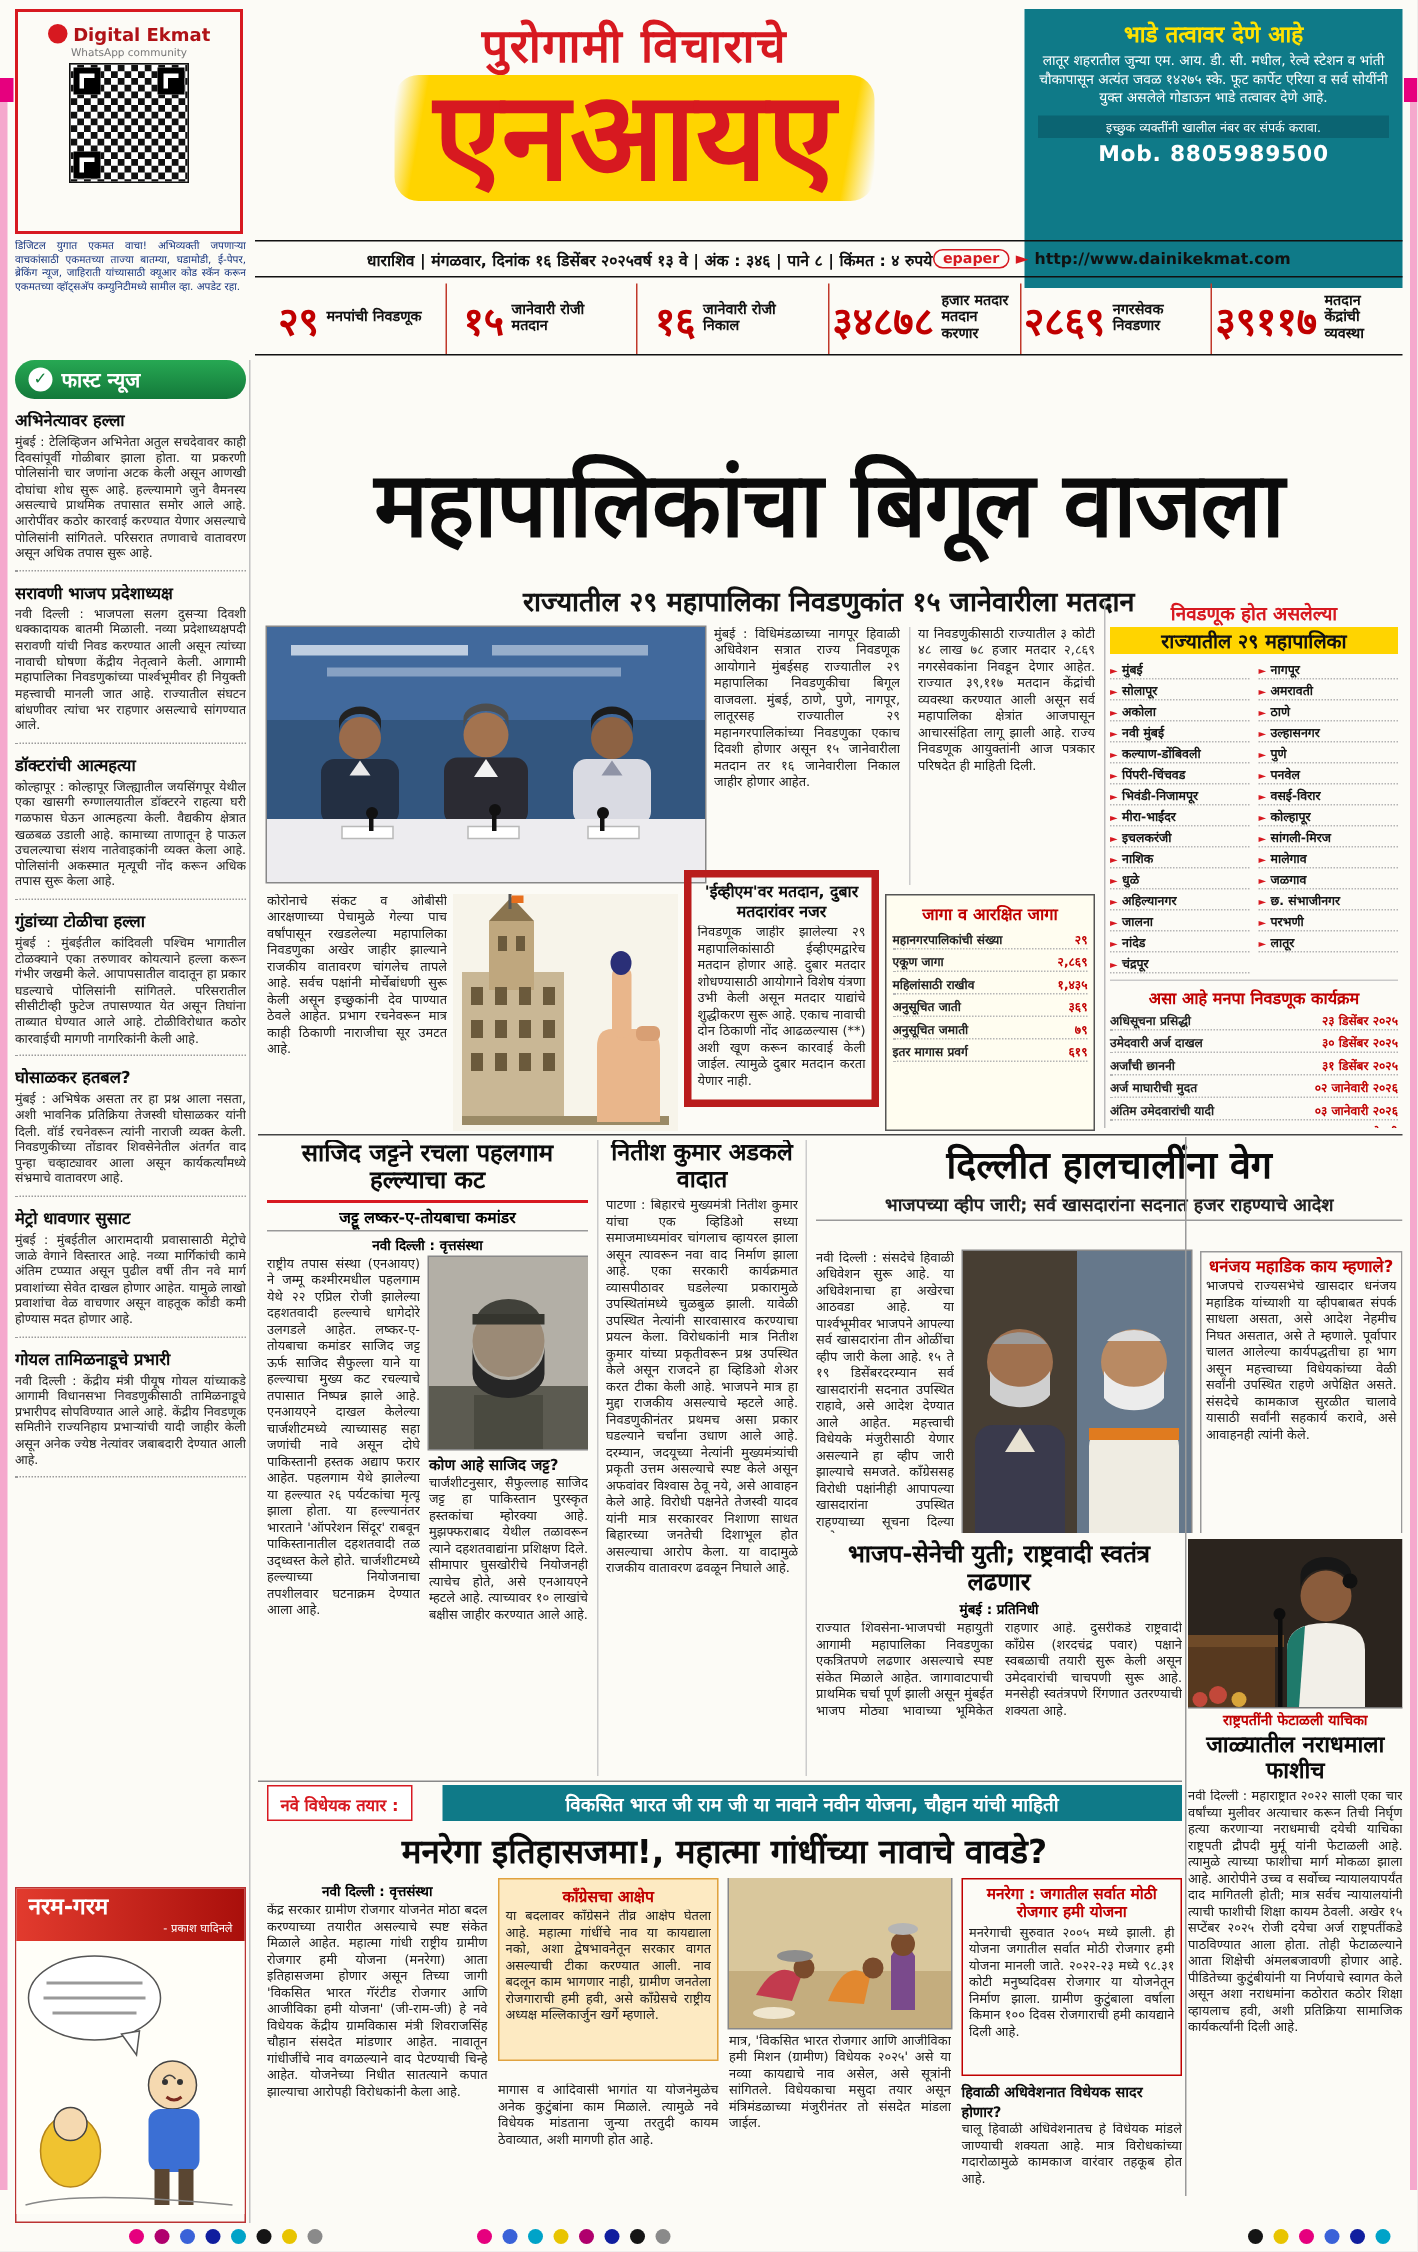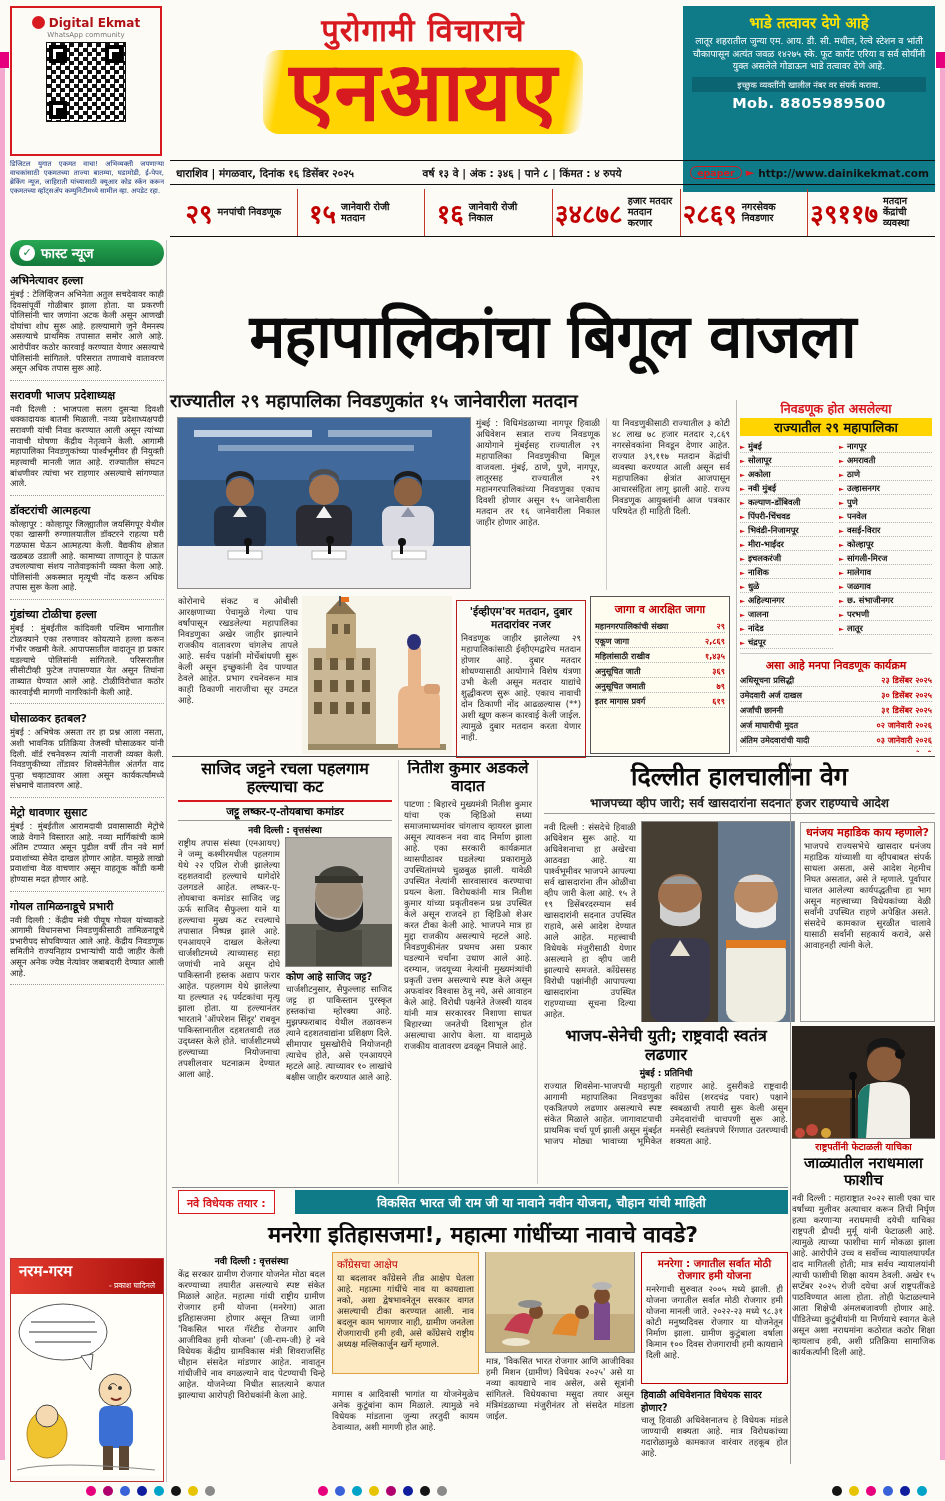--- a/index.html
+++ b/index.html
@@ -33,21 +33,21 @@
   .mh-founder{display:flex;align-items:center;gap:8px;margin-top:3px;color:#333;font-size:10px;font-weight:bold}
   .mh-founder:before,.mh-founder:after{content:"";flex:1;border-top:1px solid #888}
 
   #ad-box{left:683px;top:6px;width:252px;height:186px;background:#0f7a88;color:#fff;padding:6px 9px;text-align:center}
   .ad-t{color:#ffe200;font-weight:bold;font-size:15px;margin-bottom:3px}
   .ad-b{font-size:9.2px;line-height:1.38}
   .ad-c{background:#0b6472;font-size:8.4px;padding:2px 3px;margin-top:4px}
   .ad-m{font-weight:bold;font-size:14.5px;margin-top:3px;letter-spacing:.5px}
 
   #dateline{left:170px;top:160px;width:765px;height:25px;border-top:1.5px solid #111;border-bottom:1.5px solid #111;
-            display:flex;align-items:center;justify-content:space-between;padding:0 6px;font-size:10.5px;font-weight:bold;color:#111}
+            display:flex;align-items:center;justify-content:center;padding:0 6px;font-size:10.5px;font-weight:bold;color:#111}
   .ep-wrap{display:flex;align-items:center;gap:4px}
   .ep-badge{color:#d71920;border:1.3px solid #d71920;border-radius:9px;padding:0 6px;font-size:9.5px}
   .ep-point{color:#d71920;font-size:11px}
 
   #stats{left:170px;top:189px;width:765px;height:48px;display:flex;border-bottom:1.5px solid #111}
   .stat{flex:1;display:flex;align-items:center;justify-content:center;gap:5px;padding:0 2px}
   .stat + .stat{border-left:1px solid #c0392b}
   .stat .num{color:#c00000;font-weight:900;font-size:26px;white-space:nowrap}
   .stat .lab{font-size:9.6px;font-weight:bold;line-height:1.12;color:#111;max-width:72px}
 
@@ -67,27 +67,27 @@
   .ng-by{font-size:7.5px;text-align:right}
   .ng-cartoon{height:182px;background:#fffef8}
 
   
   .vrule{position:absolute;background:#9a9a9a;width:1px}
   .hrule{position:absolute;background:#444;height:1px}
 
   
   #main-headline{left:170px;top:284px;width:765px;height:100px;display:flex;align-items:center;justify-content:center;
                  font-size:60px;font-weight:900;color:#0b0b0b;letter-spacing:-1px;white-space:nowrap}
-  #sub-headline{left:170px;top:388px;width:765px;text-align:left;font-size:18px;font-weight:bold;color:#131313}
+  #sub-headline{left:170px;top:388px;width:765px;text-align:center;font-size:18px;font-weight:bold;color:#131313}
   #press-photo{left:178px;top:418px;width:292px;height:170px;outline:1px solid #888}
   #leadcol1{left:476px;top:418px;width:124px;height:172px}
   #leadcol2{left:606px;top:418px;width:124px;height:172px;border-left:1px solid #ccc;padding-left:5px}
   #colB1{left:178px;top:596px;width:120px;height:158px}
   #illustration{left:302px;top:596px;width:150px;height:158px}
-  #evm-box{left:456px;top:600px;width:130px;height:158px;border:1px solid #b91c1c;padding:4px;overflow:hidden}
+  #evm-box{left:456px;top:580px;width:130px;height:158px;border:5px solid #b91c1c;padding:4px;overflow:hidden}
   .evm-t{font-size:10.6px;font-weight:bold;text-align:center;line-height:1.2;margin-bottom:3px;color:#0d0d0d}
   #seats-box{left:590px;top:596px;width:140px;height:158px;border:1px solid #555;padding:4px;background:#fffdf0;overflow:hidden}
   .sb-t{color:#c00000;font-weight:bold;font-size:11px;text-align:center;margin-bottom:2px}
 
   
   #election-panel{left:736px;top:400px;width:199px;height:352px;padding:0 3px;overflow:hidden;border-left:1px solid #bbb}
   .ep-t1{color:#d71920;font-weight:bold;font-size:12.5px;text-align:center}
   .ep-t2{background:#ffd400;font-weight:900;font-size:13px;text-align:center;margin:1px 0 3px;color:#111}
   .ep-cities{display:grid;grid-template-columns:1fr 1fr;column-gap:6px}
   .city{font-size:8.3px;font-weight:bold;border-bottom:1px dotted #b5b5b5;padding:1px 0;display:flex;gap:3px;align-items:baseline;color:#161616}
@@ -106,21 +106,21 @@
   .sj-c1{width:102px}
   .sj-c2{width:106px}
   .who-t{font-size:10px;font-weight:bold;margin:3px 0 1px;color:#0c0c0c}
   #sajid-photo{width:106px;height:128px;outline:1px solid #888}
 
   #nitish{left:398px;top:760px;width:140px;height:424px;overflow:hidden;border-left:1px solid #ccc;border-right:1px solid #ccc;padding:0 5px}
   .nt-h{font-size:15.5px;font-weight:900;text-align:center;line-height:1.15;margin-bottom:3px;color:#0c0c0c}
 
   #delhi{left:544px;top:758px;width:391px;height:264px;overflow:hidden}
   .dlh-h{font-size:25px;font-weight:900;text-align:center;color:#0b0b0b}
-  .dlh-s{font-size:12px;font-weight:bold;text-align:center;border-bottom:1px solid #999;padding-bottom:2px;margin:2px 0 8px;color:#222}
+  .dlh-s{font-size:12px;font-weight:bold;text-align:center;border-bottom:1px solid #999;padding-bottom:2px;margin:2px 0 20px;color:#222}
   .dlh-row{display:flex;gap:6px}
   .dlh-col{width:92px;height:200px}
   .dlh-photos{width:152px;height:200px;outline:1px solid #888}
   .dh-box{width:135px;height:200px;border:1px solid #999;padding:3px;overflow:hidden}
   .dh-t{color:#c00000;font-weight:bold;font-size:11px;text-align:center;line-height:1.2;margin-bottom:2px}
 
   #alliance{left:544px;top:1026px;width:244px;height:160px;overflow:hidden}
   .al-h{font-size:16px;font-weight:900;text-align:center;line-height:1.2;color:#0b0b0b;margin-bottom:2px}
   .al-body{column-count:2;column-gap:8px;height:100px}
 
@@ -130,21 +130,21 @@
   .pr-h{font-size:15px;font-weight:900;text-align:center;line-height:1.15;margin-bottom:3px;color:#0b0b0b}
 
   
   #banner{left:178px;top:1190px;width:610px;height:24px;display:flex;gap:20px}
   .bn-label{border:1.5px solid #d71920;color:#d71920;font-weight:bold;font-size:11px;display:flex;align-items:center;padding:0 8px;background:#fff;white-space:nowrap}
   .bn-bar{flex:1;background:#0f7a88;color:#fff;font-weight:bold;font-size:12.5px;display:flex;align-items:center;justify-content:center}
   #mnrega-headline{left:178px;top:1218px;width:610px;text-align:center;font-size:22px;font-weight:900;color:#0b0b0b;white-space:nowrap}
   #mnrega{left:178px;top:1252px;width:610px;height:216px;display:flex;gap:7px;overflow:hidden}
   .mg-col{width:148px}
   .cg-box{background:#fdeac2;border:1px solid #e0a23f;padding:4px;height:122px;overflow:hidden}
-  .cg-t{color:#c00000;font-weight:normal;font-size:10.5px;margin-bottom:2px}
+  .cg-t{color:#c00000;font-weight:bold;font-size:10.5px;text-align:center;margin-bottom:2px}
   #mnrega-photo{width:148px;height:100px;outline:1px solid #888}
   .sc-box{border:1.2px solid #c00000;padding:4px;height:132px;overflow:hidden}
   .sc-t{color:#c00000;font-weight:bold;font-size:10.3px;text-align:center;line-height:1.2;margin-bottom:2px}
   .sc-sub{font-size:9.6px;font-weight:bold;margin:4px 0 1px;color:#0c0c0c}
 
   
   .regs{position:absolute;display:flex;gap:7px}
   .dot{width:10px;height:10px;border-radius:50%}
   .d1{background:#e6007e}.d2{background:#b0006d}.d3{background:#3a62d8}.d4{background:#101e9e}
   .d5{background:#00a3c8}.d6{background:#151515}.d7{background:#e8c400}.d8{background:#8a8a8a}

